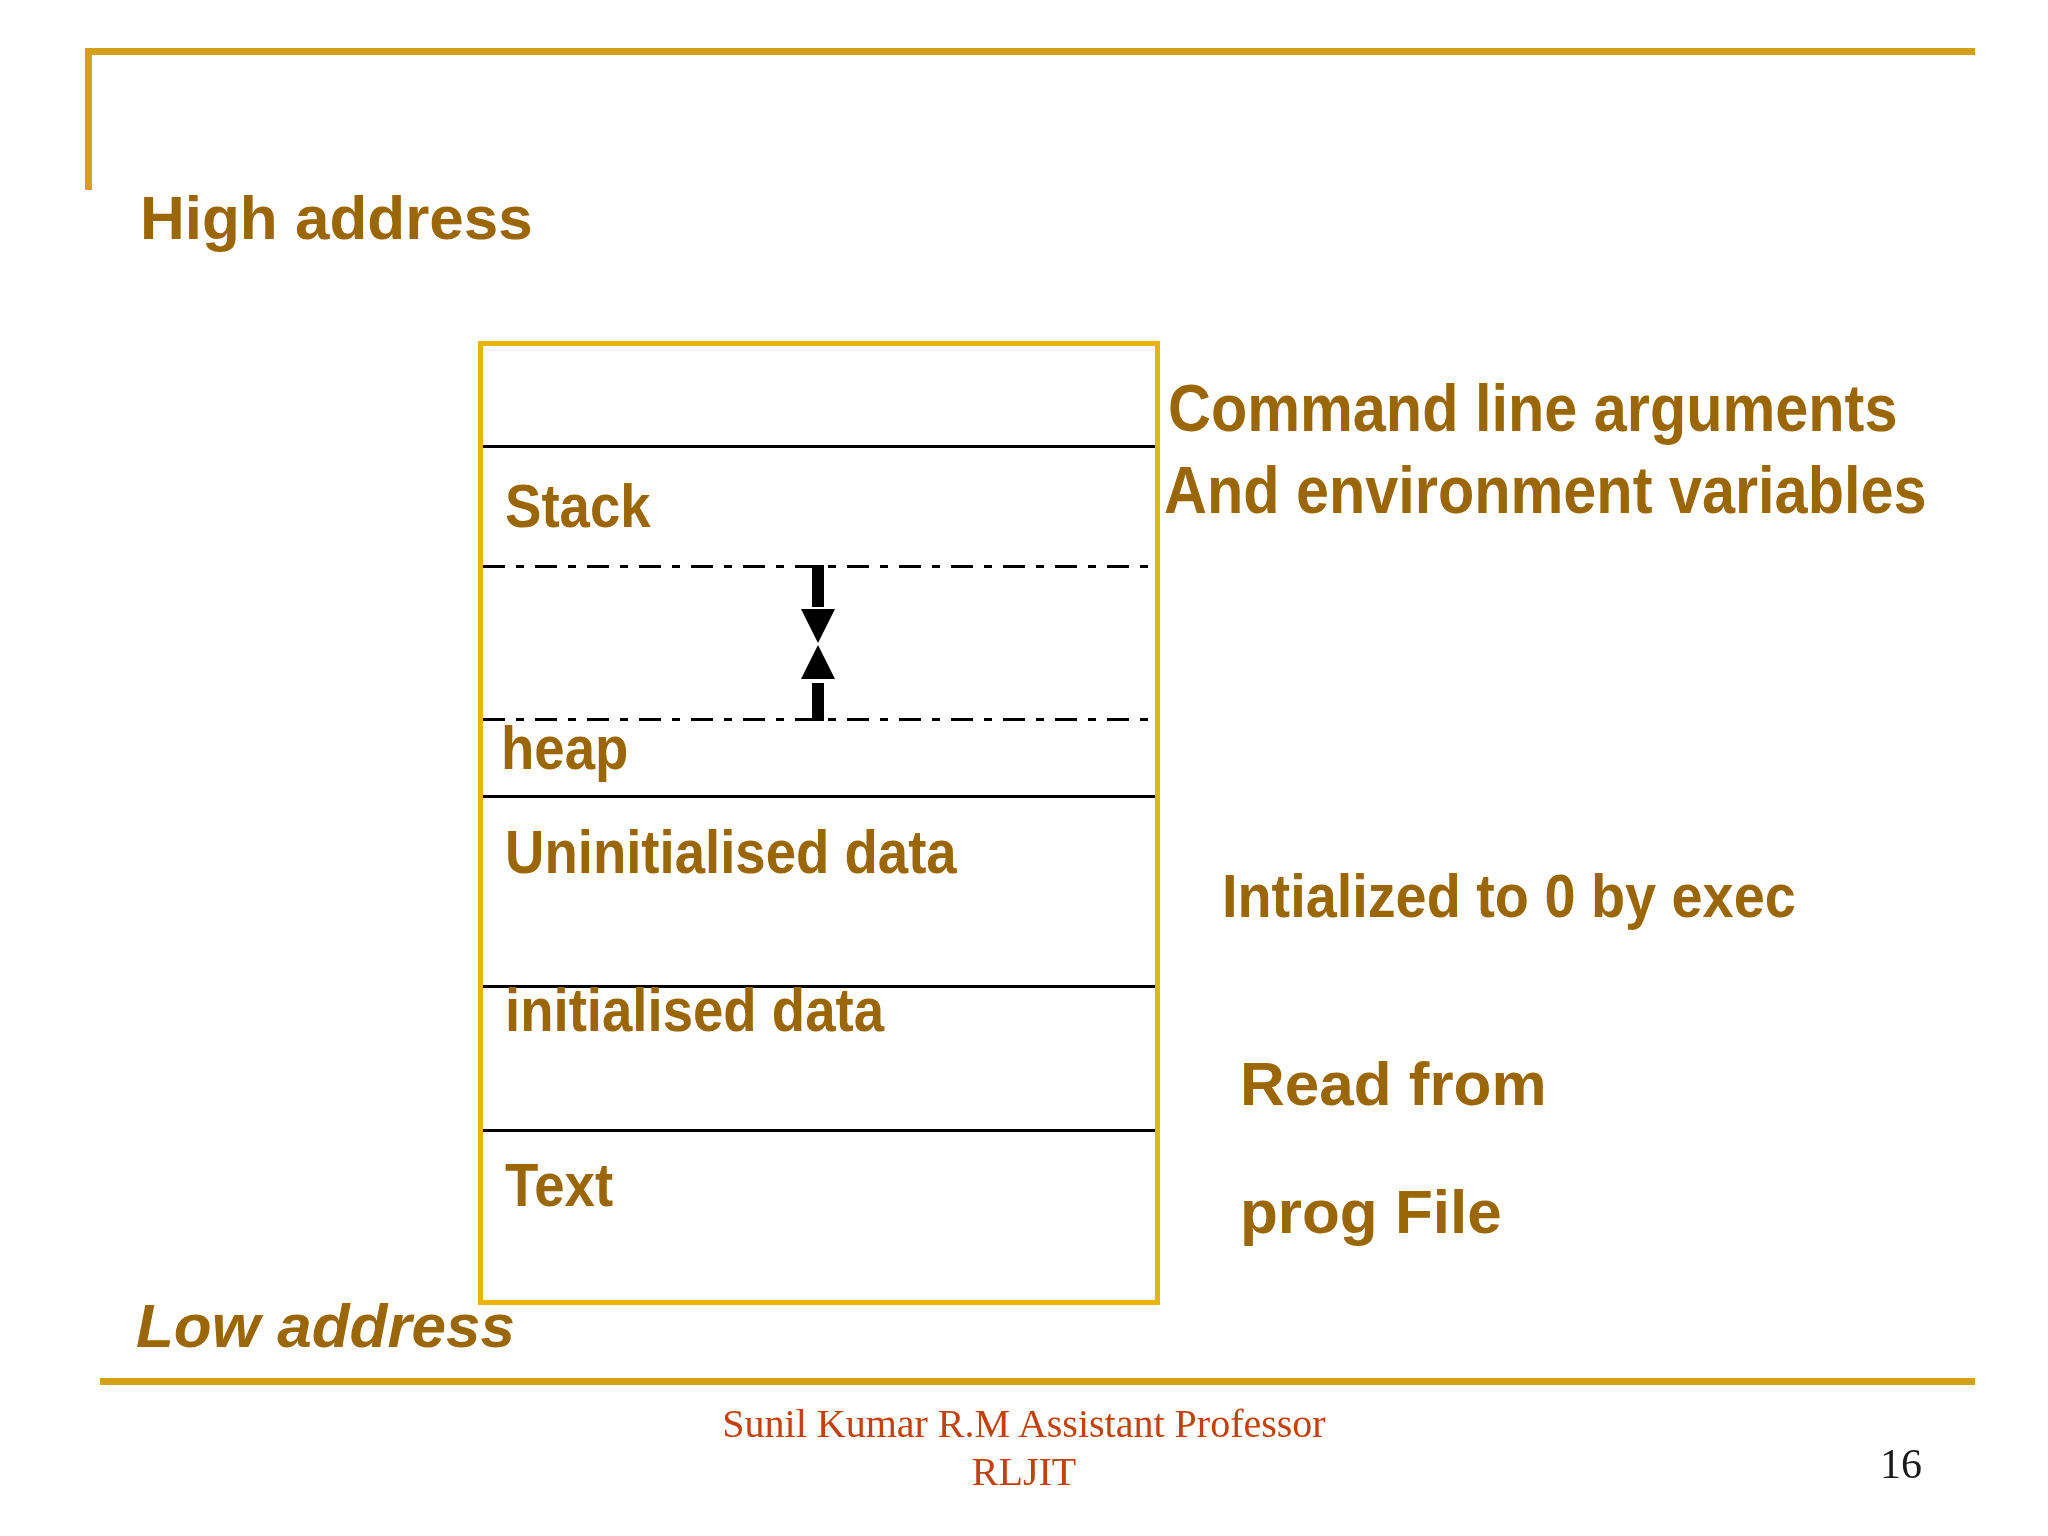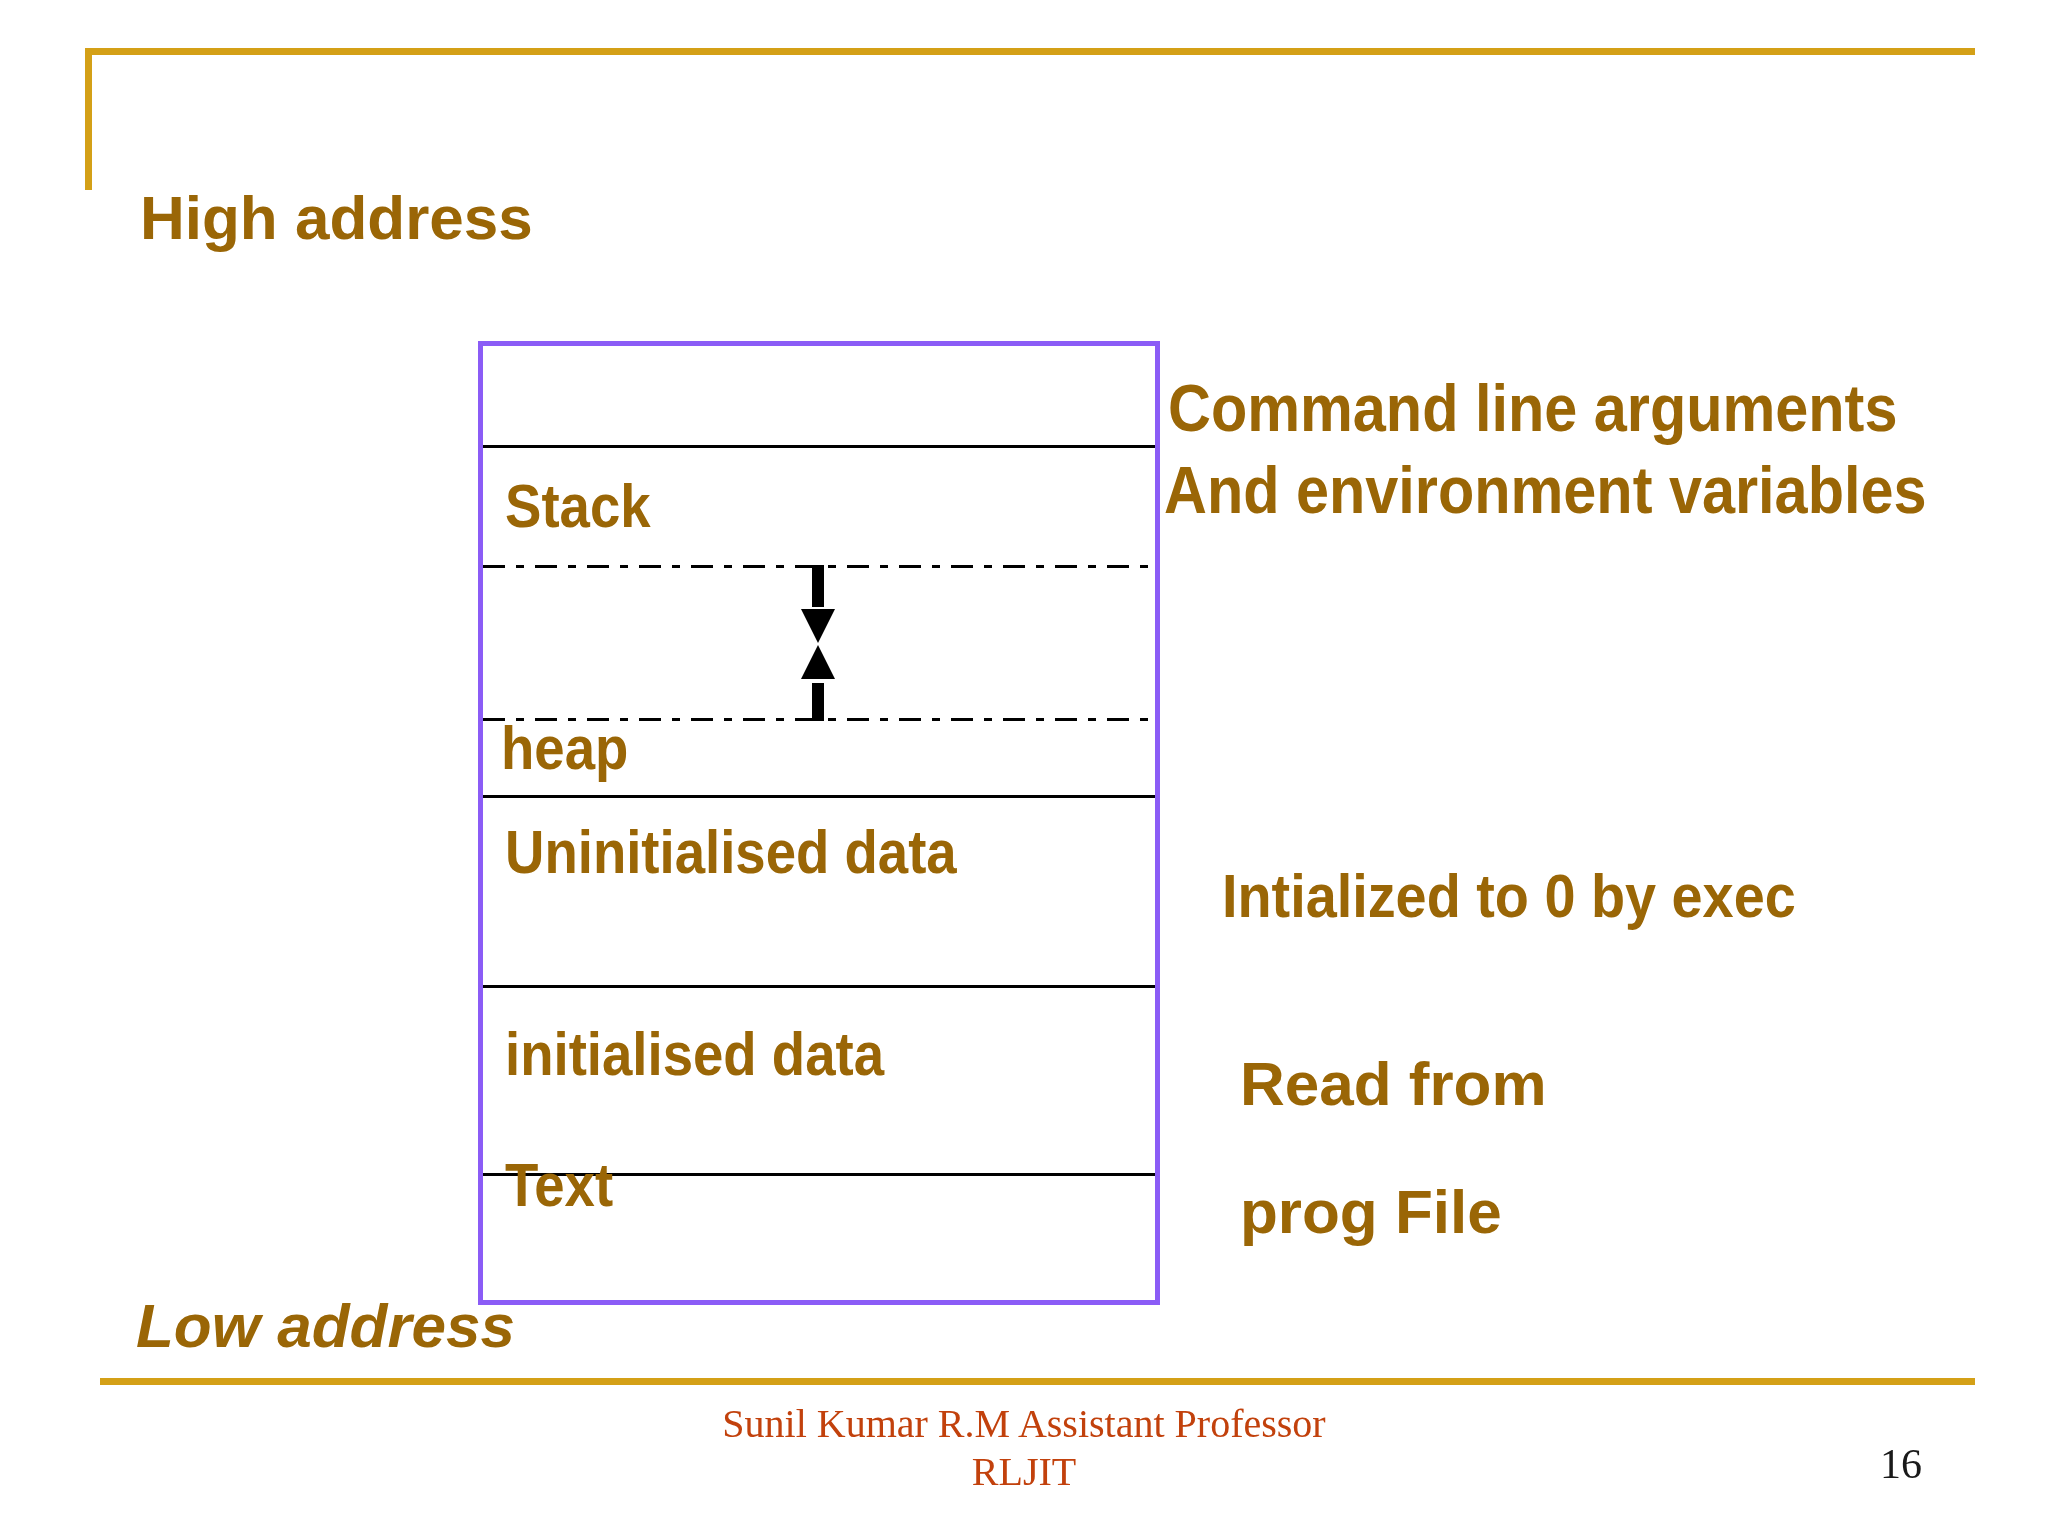--- a/index.html
+++ b/index.html
@@ -54,21 +54,21 @@
   #high-address { left: 140px; top: 182px; font-size: 62px; }
   #low-address  { left: 136px; top: 1290px; font-size: 62px; font-style: italic; }
 
   
   #memory-box {
     position: absolute;
     left: 478px;
     top: 341px;
     width: 682px;
     height: 964px;
-    border: 5px solid #8b5cf6;
+    border: 5px solid #eab308;
     box-sizing: border-box;
     background: #ffffff;
   }
   .seg {
     position: absolute;
     left: 0;
     width: 100%;
     box-sizing: border-box;
   }
   .seg-solid-bottom { border-bottom: 3px solid #000000; }
@@ -82,21 +82,21 @@
     transform: scaleX(0.88);
     transform-origin: left center;
   }
 
   
   #seg-args      { top: 0px;   height: 102px; }
   #seg-stack     { top: 102px; height: 117px; }
   #seg-gap       { top: 219px; height: 153px; }
   #seg-heap      { top: 372px; height: 80px;  }
   #seg-uninit    { top: 452px; height: 190px; }
-  #seg-init      { top: 650px; height: 180px; text-align: right; }
+  #seg-init      { top: 606px; height: 180px; text-align: right; }
   #seg-text      { top: 783px; height: 132px; }
 
   #label-stack  { left: 22px;  top: 22px;  font-size: 62px; }
   #label-heap   { left: 18px;  top: -6px;  font-size: 62px; }
   #label-uninit { left: 22px;  top: 18px;  font-size: 62px; }
   #label-init   { left: 22px;  top: 22px;  font-size: 62px; }
   #label-text   { left: 22px;  top: 20px;  font-size: 62px; }
   .dashdot-wrap { position: absolute; left: 0; width: 100%; height: 3px; overflow: hidden; }
   .dashdot-wrap::before {
     content: "";

